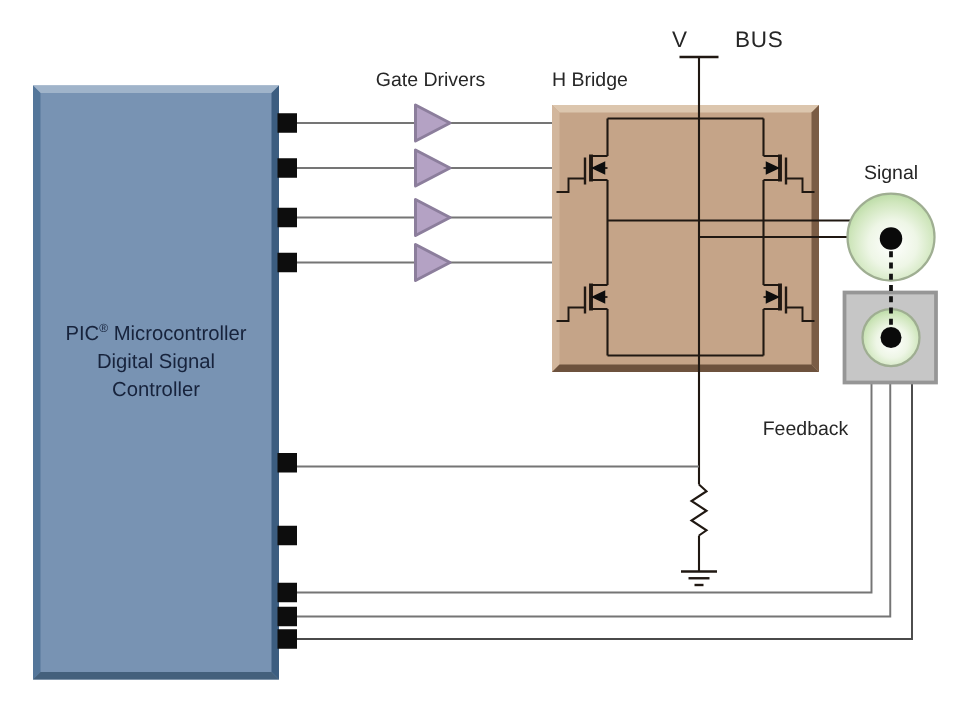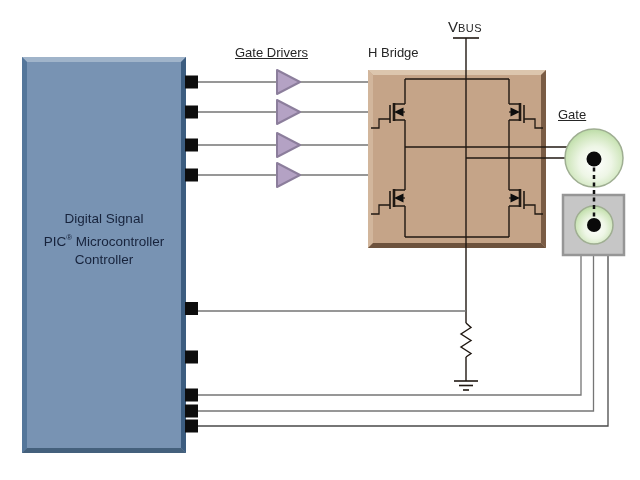--- a/index.html
+++ b/index.html
@@ -5,29 +5,29 @@
   html,body { margin:0; padding:0; background:#fff; }
   #stage {
     position:relative; width:640px; height:480px; background:#ffffff;
     font-family:"Liberation Sans", sans-serif; overflow:hidden;
   }
   svg { position:absolute; left:0; top:0; }
   .lbl {
     position:absolute; color:#262626; font-size:13px; line-height:15px;
     white-space:nowrap;
   }
-  .center { white-space:normal;text-decoration:underline; }
+  .center { text-align:center; white-space:normal; }
   .mcu-text {
     position:absolute; left:26px; top:210px; width:156px; text-align:center;
     color:#17233c; font-size:13.5px; line-height:18.5px;
   }
   .mcu-text sup { font-size:8px; vertical-align:super; }
   .vbus { position:absolute; left:448px; top:18px; color:#262626; }
   .vbus .v { font-size:15px; }
-  .vbus .sub { font-size:11px; letter-spacing:0.5px; }
+  .vbus .sub { font-size:15px; letter-spacing:0.5px;margin-left:32px; }
   .mech { line-height:17px; }
 </style>
 </head>
 <body>
 
 <div id="stage">
 
   <svg width="640" height="480" viewBox="0 0 640 480">
     <defs>
       <radialGradient id="motorGrad" cx="52%" cy="58%" r="62%">
@@ -144,25 +144,26 @@
   </svg>
 
   <div class="lbl center" style="left:235px; top:45px; width:104px;">Gate Drivers</div>
 
   <div class="lbl" style="left:368px; top:45px;">H Bridge</div>
 
   <div class="vbus">
     <span class="v">V</span><span class="sub">BUS</span>
   </div>
 
-  <div class="lbl center" style="left:558px; top:107px; width:72px;">Gate</div>
+  <div class="lbl center" style="left:558px; top:107px; width:72px;">Signal</div>
 
 
   <div class="lbl center mech" style="left:486px; top:277px; width:102px;">
+    <div>Feedback</div>
   </div>
 
   <div class="mcu-text">
+    <div><span>PIC</span><sup>®</sup><span> Microcontroller</span></div>
     <div>Digital Signal</div>
-    <div><span>PIC</span><sup>®</sup><span> Microcontroller</span></div>
     <div>Controller</div>
   </div>
 
 </div>
 
 </body></html>

